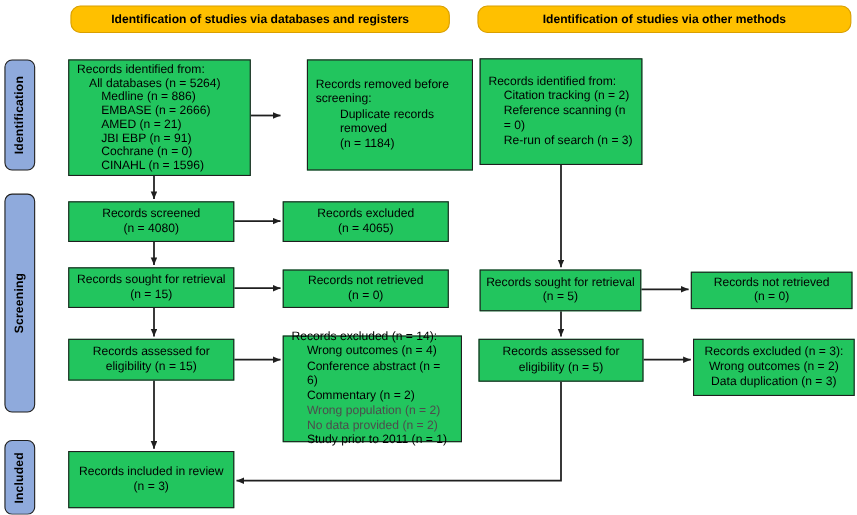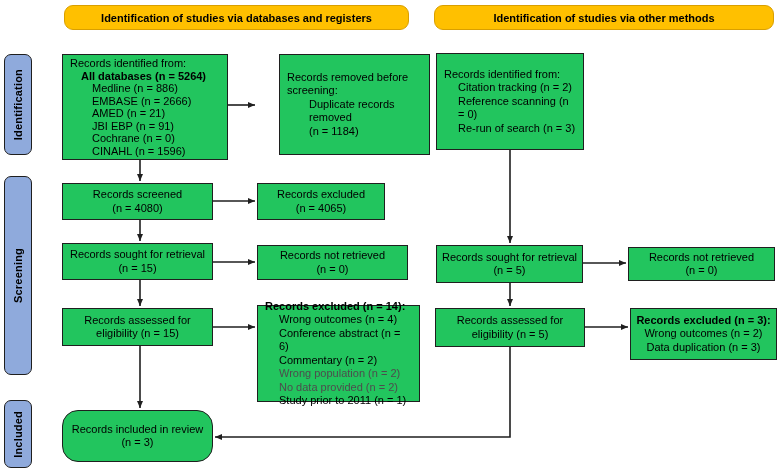--- a/index.html
+++ b/index.html
@@ -21,21 +21,21 @@
     font-weight:bold;font-size:11px;letter-spacing:.2px;
   }
   .box{
     position:absolute;background:#22c55e;border:1.5px solid var(--box-border);
     font-size:11px;line-height:13.5px;box-sizing:border-box;
   }
   .box.center{display:flex;flex-direction:column;align-items:center;justify-content:center;text-align:center;}
   .box.left{display:flex;flex-direction:column;justify-content:center;padding:2px 7px;}
   .box.top{justify-content:flex-start;}
   .tight{line-height:12.5px;}
-  .bold{font-weight:bold;}
+  .bold{font-weight:normal;}
   .ind1{padding-left:11px;}
   .ind2{padding-left:22px;}
   .ind3{padding-left:14px;}
   .muted{color:var(--muted-text);}
   svg.arrows{position:absolute;left:0;top:0;pointer-events:none;}
 </style>
 </head>
 <body>
 
 <div class="canvas">
@@ -92,21 +92,21 @@
     <div>screening:</div>
     <div class="ind2">Duplicate records removed</div>
     <div class="ind2">(n = 1184)</div>
   </div>
 
   <div class="box center" style="left:62px;top:183px;width:151px;height:37px;">
     <div>Records screened</div>
     <div>(n = 4080)</div>
   </div>
 
-  <div class="box center" style="left:257px;top:183px;width:128px;height:37px;">
+  <div class="box center" style="left:257px;top:183px;width:151px;height:37px;">
     <div>Records excluded</div>
     <div>(n = 4065)</div>
   </div>
 
   <div class="box center" style="left:62px;top:243px;width:151px;height:37px;">
     <div>Records sought for retrieval</div>
     <div>(n = 15)</div>
   </div>
 
   <div class="box center" style="left:257px;top:245px;width:151px;height:35px;">
@@ -122,21 +122,21 @@
   <div class="box left" style="left:257px;top:305px;width:163px;height:97px;">
     <div class="bold">Records excluded (n = 14):</div>
     <div class="ind3">Wrong outcomes (n = 4)</div>
     <div class="ind3">Conference abstract (n = 6)</div>
     <div class="ind3">Commentary (n = 2)</div>
     <div class="ind3 muted">Wrong population (n = 2)</div>
     <div class="ind3 muted">No data provided (n = 2)</div>
     <div class="ind3">Study prior to 2011 (n = 1)</div>
   </div>
 
-  <div class="box center" style="left:62px;top:410px;width:151px;height:52px;border-radius:16px;">
+  <div class="box center" style="left:62px;top:410px;width:151px;height:52px;">
     <div>Records included in review</div>
     <div>(n = 3)</div>
   </div>
 
   <div class="box left" style="left:436px;top:53px;width:148px;height:97px;">
     <div>Records identified from:</div>
     <div class="ind3">Citation tracking (n = 2)</div>
     <div class="ind3">Reference scanning (n = 0)</div>
     <div class="ind3">Re-run of search (n = 3)</div>
   </div>

